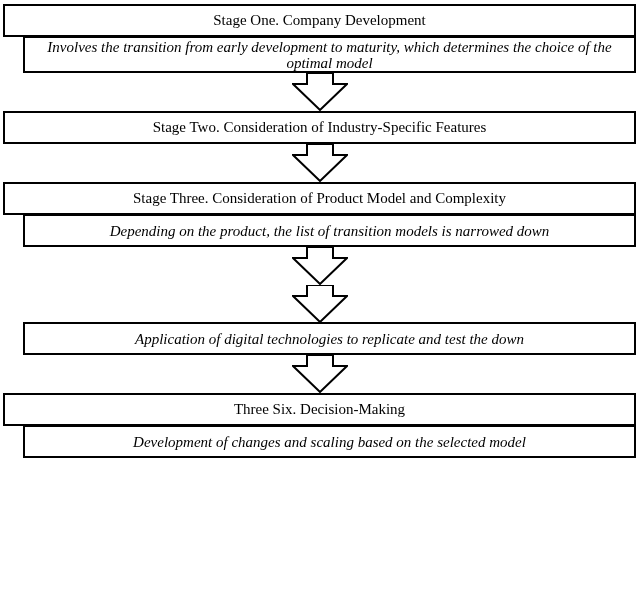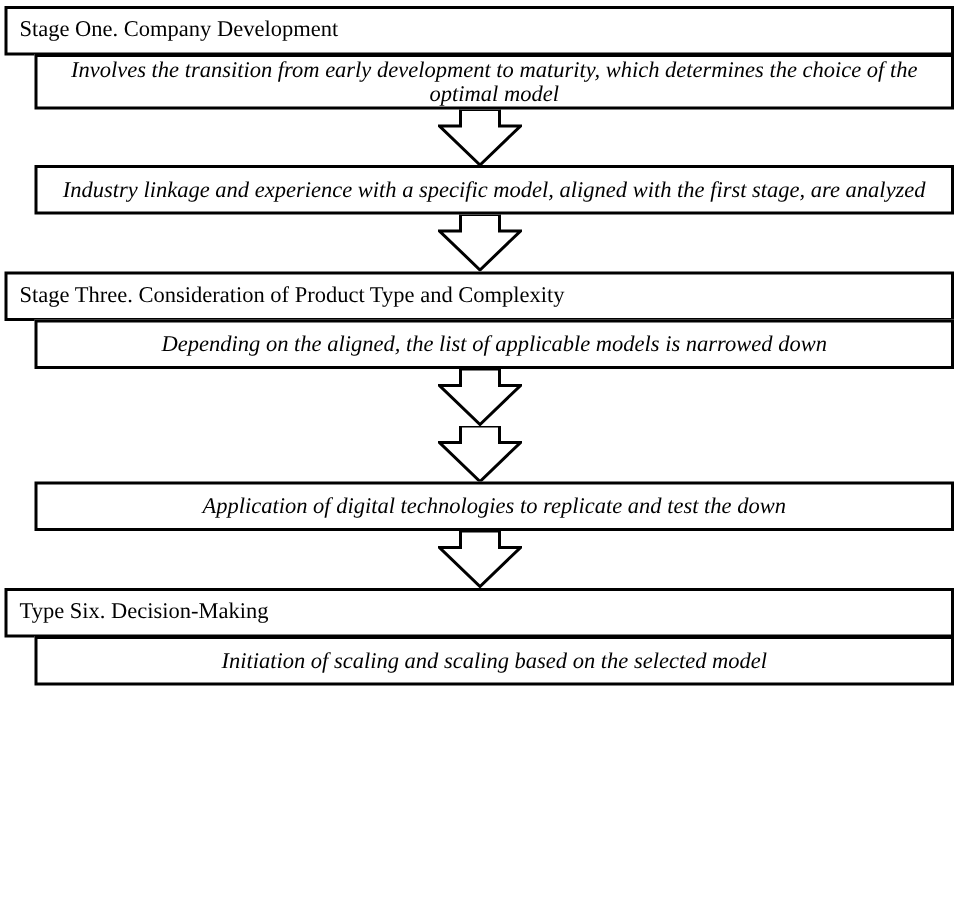--- a/index.html
+++ b/index.html
@@ -22,20 +22,21 @@
     flex-direction: column;
     align-items: stretch;
   }
   .stage { display: flex; flex-direction: column; }
   .title-box {
     box-sizing: border-box;
     border: 2px solid #000000;
     height: 33px;
     display: flex;
     align-items: center;
+    justify-content: center;
     text-align: center;
     font-size: 15px;
     background: #ffffff;
     padding: 0 8px;
   }
   .desc-box {
     box-sizing: border-box;
     border: 2px solid #000000;
     margin-top: -1px;
     height: 33px;
@@ -73,37 +74,37 @@
     </div>
   </div>
 
   <div class="arrow-wrap">
     <svg width="56" height="38" viewBox="0 0 56 38">
       <polygon points="15,0 15,11 1,11 28,37 55,11 41,11 41,0" fill="#ffffff" stroke="#000000" stroke-width="2" stroke-linejoin="miter"></polygon>
     </svg>
   </div>
 
   <div class="stage">
-    <div class="desc-box">
-      <span>Industry linkage and experience with a specific model, aligned with the first stage, are analyzed</span>
+    <div class="title-box">
+      <span>Stage Two. Consideration of Industry-Specific Features</span>
     </div>
   </div>
 
   <div class="arrow-wrap">
     <svg width="56" height="38" viewBox="0 0 56 38">
       <polygon points="15,0 15,11 1,11 28,37 55,11 41,11 41,0" fill="#ffffff" stroke="#000000" stroke-width="2" stroke-linejoin="miter"></polygon>
     </svg>
   </div>
 
   <div class="stage">
     <div class="title-box">
-      <span>Stage Three. Consideration of Product Type and Complexity</span>
+      <span>Stage Three. Consideration of Product Model and Complexity</span>
     </div>
     <div class="desc-box">
-      <span>Depending on the aligned, the list of applicable models is narrowed down</span>
+      <span>Depending on the product, the list of transition models is narrowed down</span>
     </div>
   </div>
 
   <div class="arrow-wrap">
     <svg width="56" height="38" viewBox="0 0 56 38">
       <polygon points="15,0 15,11 1,11 28,37 55,11 41,11 41,0" fill="#ffffff" stroke="#000000" stroke-width="2" stroke-linejoin="miter"></polygon>
     </svg>
   </div>
 
 
@@ -120,20 +121,20 @@
   </div>
 
   <div class="arrow-wrap">
     <svg width="56" height="38" viewBox="0 0 56 38">
       <polygon points="15,0 15,11 1,11 28,37 55,11 41,11 41,0" fill="#ffffff" stroke="#000000" stroke-width="2" stroke-linejoin="miter"></polygon>
     </svg>
   </div>
 
   <div class="stage">
     <div class="title-box">
-      <span>Type Six. Decision-Making</span>
+      <span>Three Six. Decision-Making</span>
     </div>
     <div class="desc-box">
-      <span>Initiation of scaling and scaling based on the selected model</span>
+      <span>Development of changes and scaling based on the selected model</span>
     </div>
   </div>
 
 </div>
 
 </body></html>

